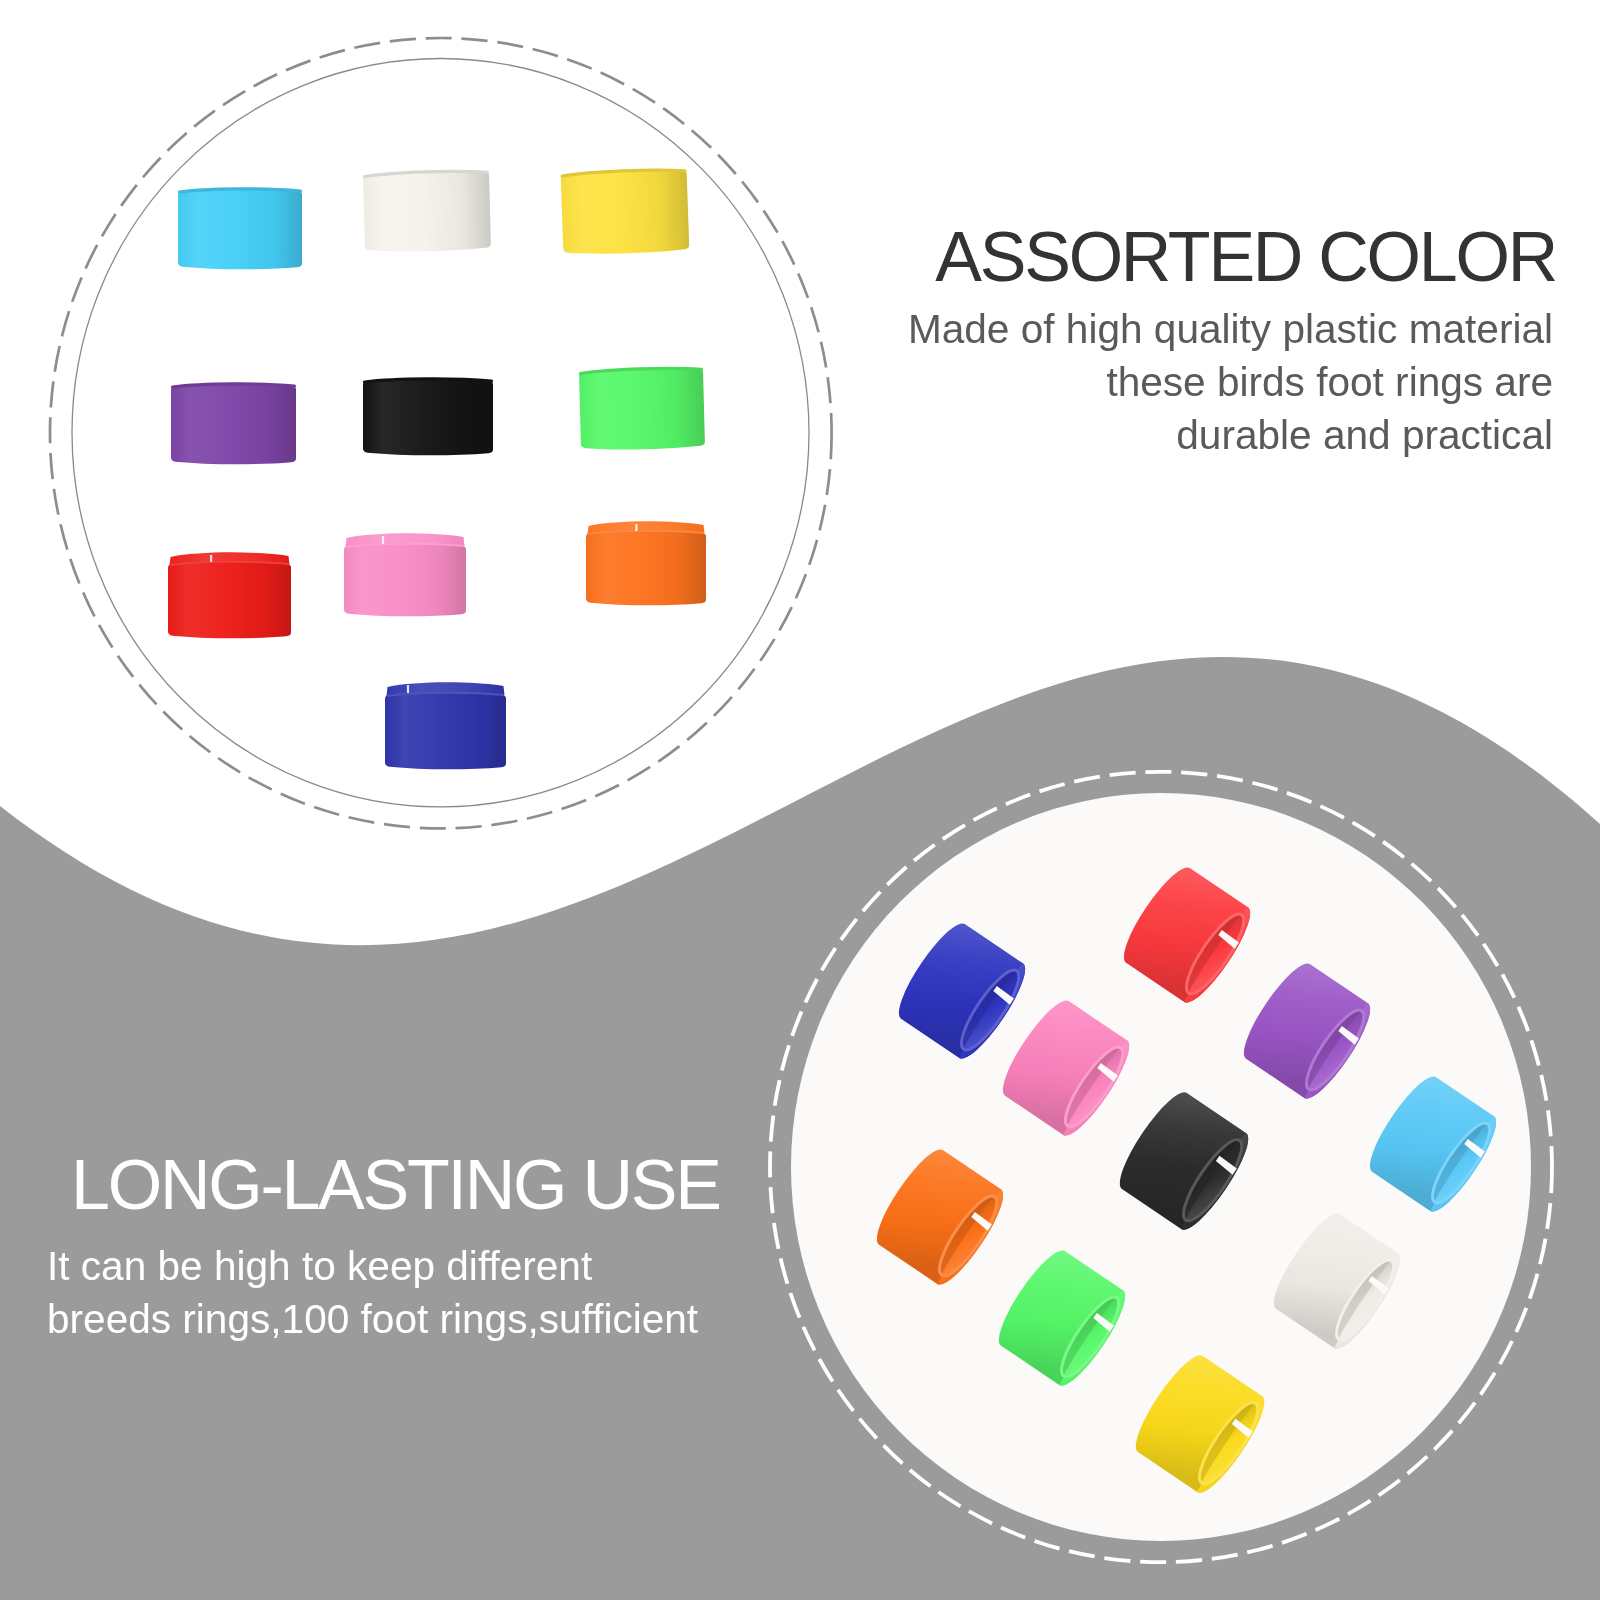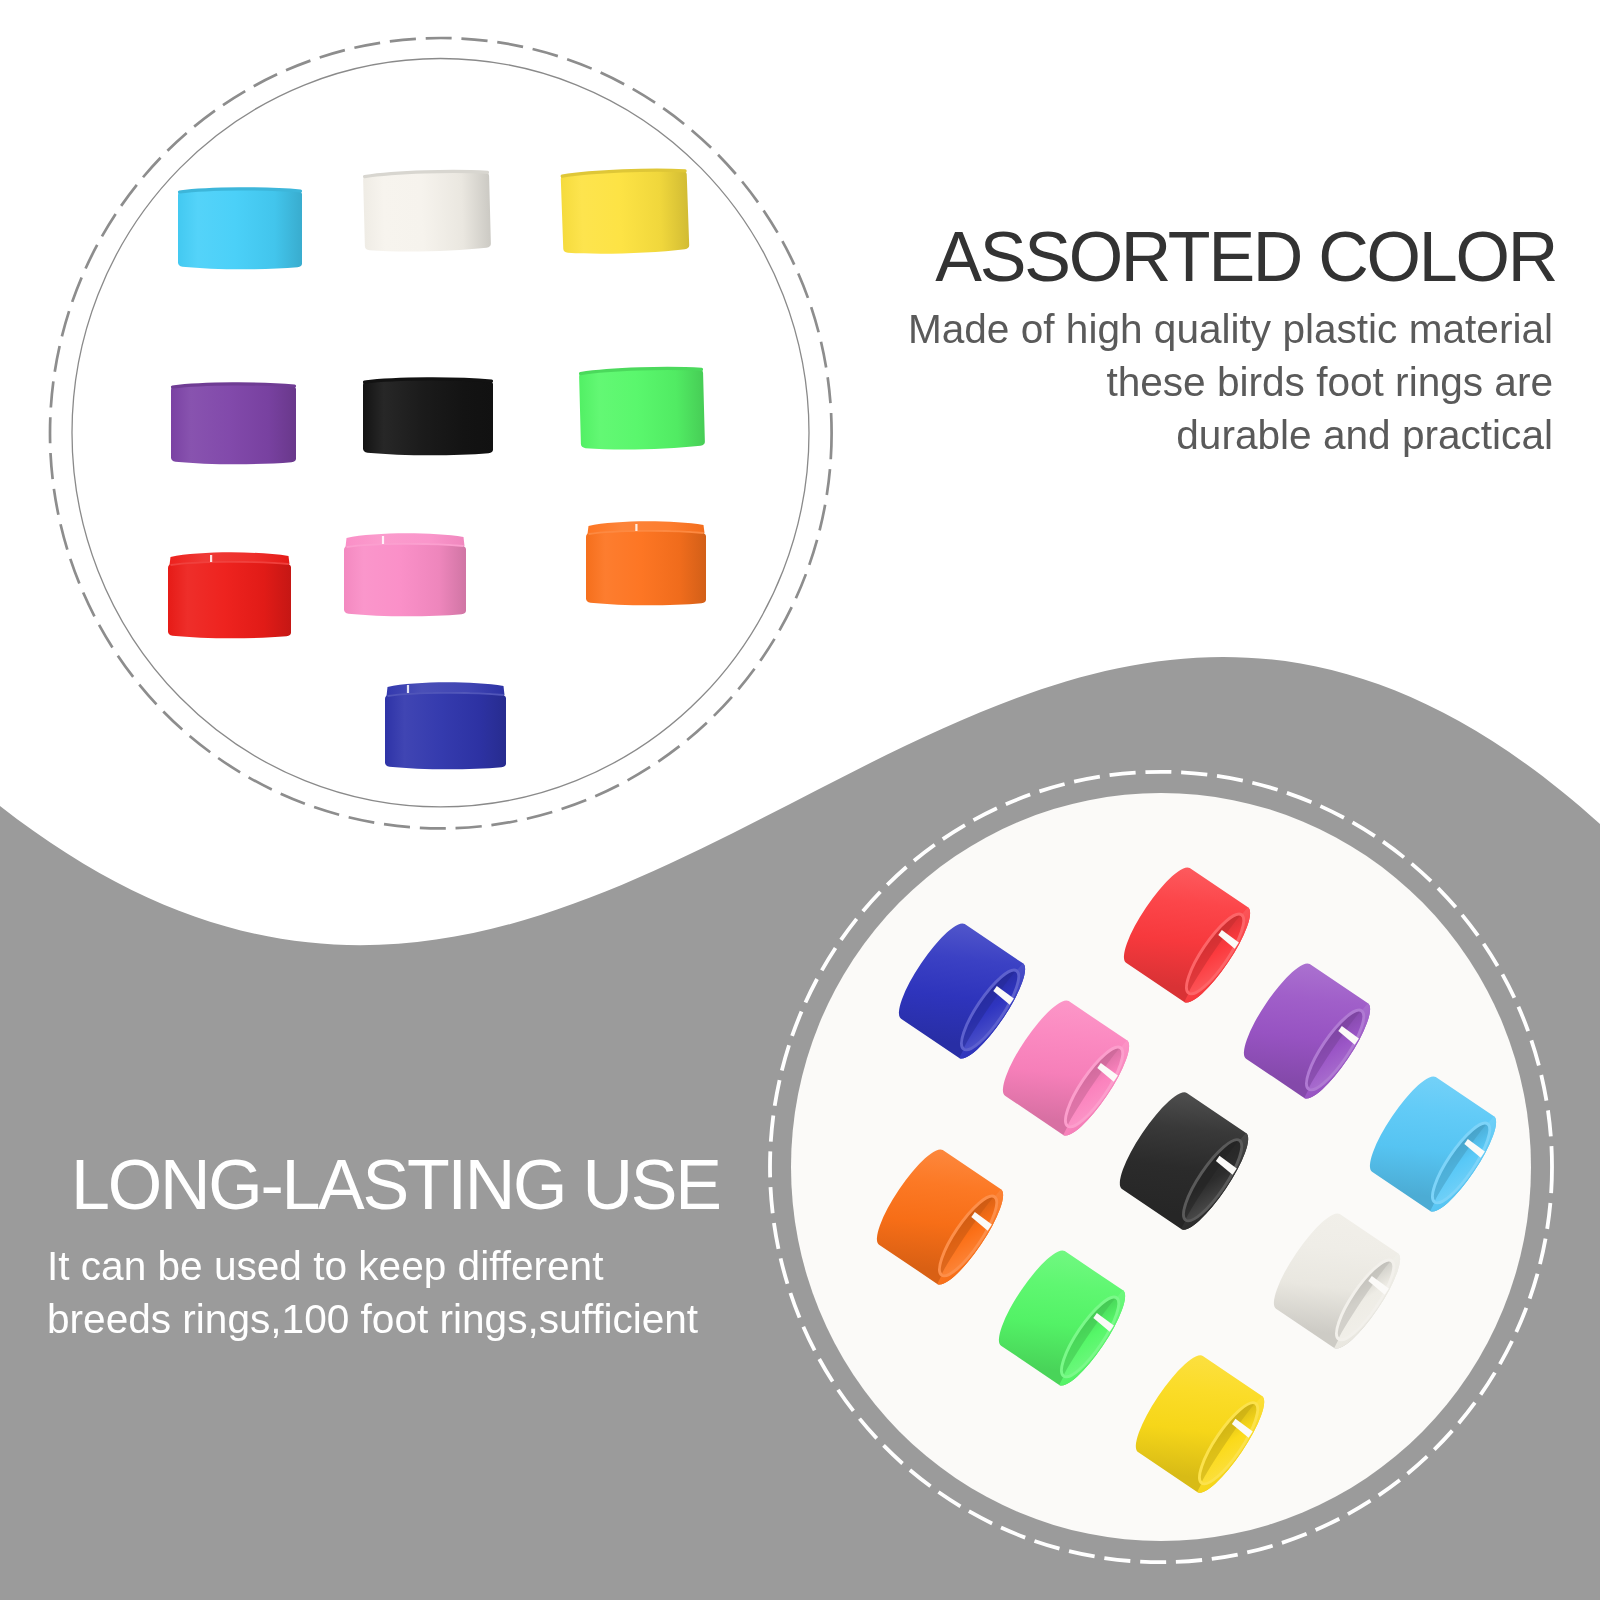--- a/index.html
+++ b/index.html
@@ -413,17 +413,17 @@
     <div class="heading" id="assorted-title" style="color: rgb(51, 51, 51);">ASSORTED COLOR</div>
     <div class="body" id="assorted-body" style="color: rgb(90, 90, 90);">
       <div class="body-line">Made of high quality plastic material</div>
       <div class="body-line">these birds foot rings are</div>
       <div class="body-line">durable and practical</div>
     </div>
   </div>
   <div class="txtblock" id="lasting-block">
     <div class="heading" id="lasting-title" style="color: rgb(255, 255, 255);">LONG-LASTING USE</div>
     <div class="body" id="lasting-body" style="color: rgb(255, 255, 255);">
-      <div class="body-line">It can be used to keep different</div>
+      <div class="body-line">It can be high to keep different</div>
       <div class="body-line">breeds rings,100 foot rings,sufficient</div>
     </div>
   </div>
 </div>
 
 </body></html>

